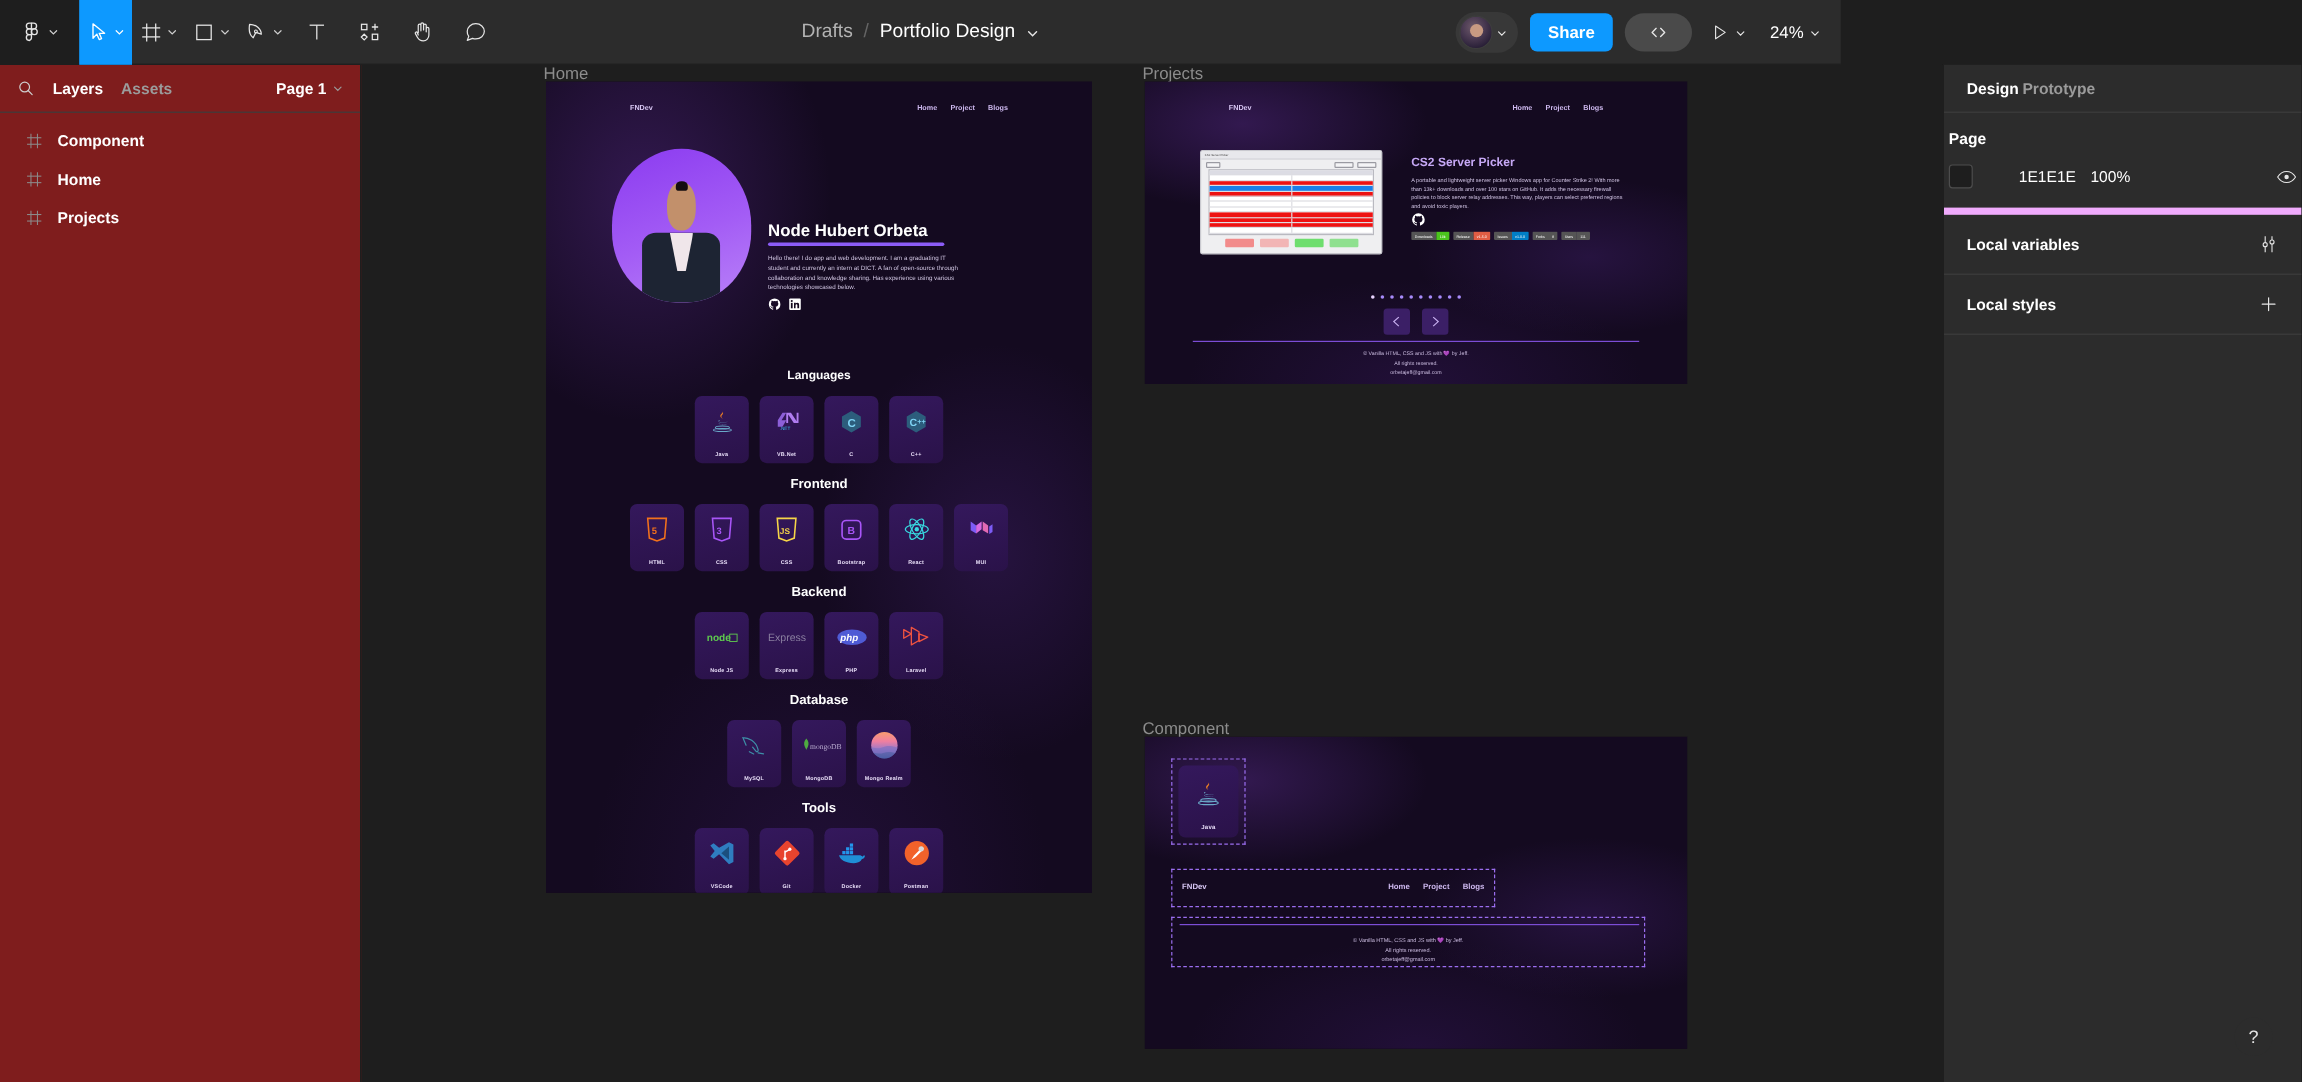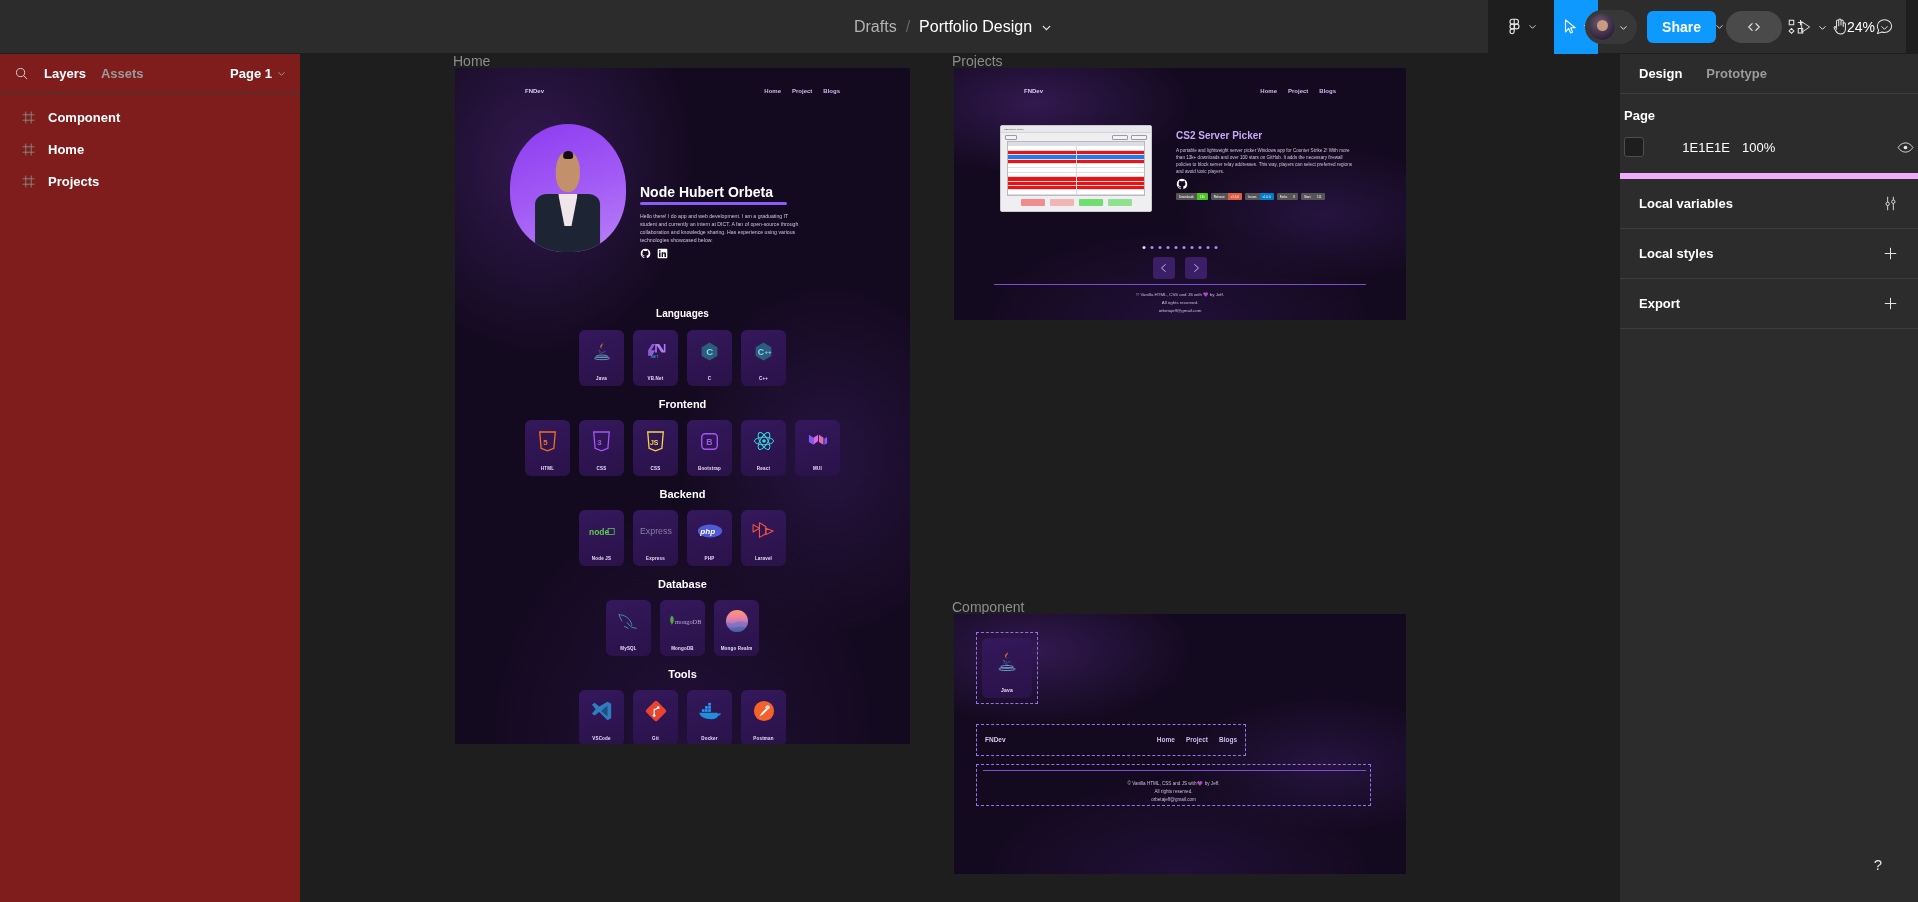--- a/index.html
+++ b/index.html
@@ -7,26 +7,25 @@
     width: 1918px; height: 902px;
     background: #1e1e1e;
     font-family: "Liberation Sans", sans-serif;
     overflow: hidden;
     color: #fff;
   }
   #app { position: relative; width: 1918px; height: 902px; }
 
   
   .toolbar {
-    position: absolute; top: 0; left: 0; width: 1906px; height: 54px;
+    position: absolute; top: 0; left: 0; width: 1534px; height: 54px;
     background: #2c2c2c;
     display: flex; align-items: center;
     border-bottom: 1px solid #1e1e1e;
     z-index: 30;
-    justify-content: flex-end;
   }
   .tb-left { display: flex; align-items: center; height: 54px; }
   .tb-menu {
     width: 66px; height: 54px; background: #1e1e1e;
     display: flex; align-items: center; justify-content: center; gap: 5px;
   }
   .tb-tool {
     height: 54px; min-width: 44px; padding: 0 6px;
     display: flex; align-items: center; justify-content: center; gap: 4px;
   }
@@ -224,21 +223,21 @@
     display: flex; align-items: center; justify-content: center;
   }
   .comp-box { position: absolute; border: 1px dashed #9b6ef0; }
 
   
   .right-panel {
     position: absolute; top: 54px; right: 0; width: 299px; height: 848px;
     background: #2c2c2c; border-left: 1px solid #1e1e1e; z-index: 20;
   }
   .rp-head {
-    height: 40px; display: flex; align-items: center; padding: 0 19px; gap: 24px;
+    height: 40px; display: flex; align-items: center; padding: 0 19px; gap: 3px;
     border-bottom: 1px solid #3d3d3d;
   }
   .rp-tab { font-size: 13px; font-weight: 600; color: #9b9b9b; cursor: pointer; }
   .rp-tab.active { color: #fff; }
   .rp-section { border-bottom: 6px solid #f0abfc; padding: 14px 4px 16px; }
   .rp-section-title { font-size: 13px; font-weight: 700; color: #fff; margin-bottom: 14px; }
   .fill-row { display: flex; align-items: center; gap: 12px; }
   .swatch {
     width: 20px; height: 20px; border-radius: 3px;
     border: 1px solid #4d4d4d; flex: none;
@@ -963,27 +962,16 @@
       <span class="rp-row-action">
         <svg width="17" height="17" viewBox="0 0 24 24">
           <g stroke="#e6e6e6" stroke-width="1.4" stroke-linecap="round">
             <line x1="12" y1="4.5" x2="12" y2="19.5"></line>
               <line x1="4.5" y1="12" x2="19.5" y2="12"></line>
           </g>
         </svg>
       </span>
     </div>
 
-    <div class="rp-row">
-      <span class="rp-row-label">Export</span>
-      <span class="rp-row-action">
-        <svg width="17" height="17" viewBox="0 0 24 24">
-          <g stroke="#e6e6e6" stroke-width="1.4" stroke-linecap="round">
-            <line x1="12" y1="4.5" x2="12" y2="19.5"></line>
-              <line x1="4.5" y1="12" x2="19.5" y2="12"></line>
-          </g>
-        </svg>
-      </span>
-    </div>
   </div>
 
   <div class="help-btn">?</div>
 </div>
 
 </body></html>

